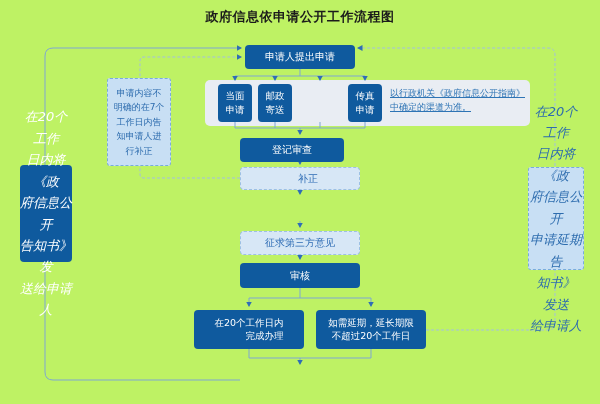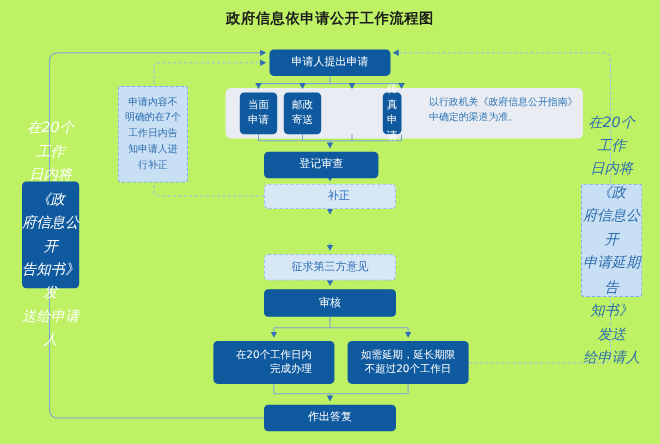--- a/index.html
+++ b/index.html
@@ -67,24 +67,24 @@
       <path d="M426,330 H548 Q555,330 555,323 V55 Q555,48 548,48 H358" marker-end="url(#arr)"></path>
     </g>
   </svg>
 
   <div class="node dark" style="left:245px;top:45px;width:110px;height:24px;">申请人提出申请</div>
 
   <div class="node dark chan" style="left:218px;top:84px;width:34px;height:38px;">当面
 申请</div>
   <div class="node dark chan" style="left:258px;top:84px;width:34px;height:38px;">邮政
 寄送</div>
-  <div class="node dark chan" style="left:348px;top:84px;width:17px;height:38px;">传真
+  <div class="node dark chan" style="left:348px;top:84px;width:34px;height:38px;">传真
 申请</div>
 
-  <div class="paneltext" style="left:390px;top:87px;width:138px;">以行政机关《政府信息公开指南》
+  <div class="paneltext" style="left:390px;top:87px;width:138px;text-decoration:underline;">以行政机关《政府信息公开指南》
 中确定的渠道为准。</div>
 
   <div class="node note" style="left:107px;top:78px;width:64px;height:88px;">申请内容不
 明确的在7个
 工作日内告
 知申请人进
 行补正</div>
 
   <div class="node dark" style="left:240px;top:138px;width:104px;height:24px;">登记审查</div>
 
@@ -94,21 +94,20 @@
   <div class="node light" style="left:240px;top:231px;width:120px;height:24px;">征求第三方意见</div>
 
   <div class="node dark" style="left:240px;top:263px;width:120px;height:25px;">审核</div>
 
   <div class="node dark" style="left:194px;top:310px;width:110px;height:39px;font-size:9.5px;text-align:right;">在20个工作日内
 完成办理</div>
 
   <div class="node dark" style="left:316px;top:310px;width:110px;height:39px;font-size:9.5px;">如需延期，延长期限
 不超过20个工作日</div>
 
-  <div class="node dark" style="left:240px;top:368px;width:120px;height:24px;">作出答复</div>
 
   <div class="node dark tall" style="left:20px;top:165px;width:52px;height:97px;">在20个工作
 日内将《政
 府信息公开
 告知书》发
 送给申请人</div>
 
   <div class="node note tall" style="left:528px;top:167px;width:56px;height:103px;line-height:1.65;">在20个工作
 日内将《政
 府信息公开

